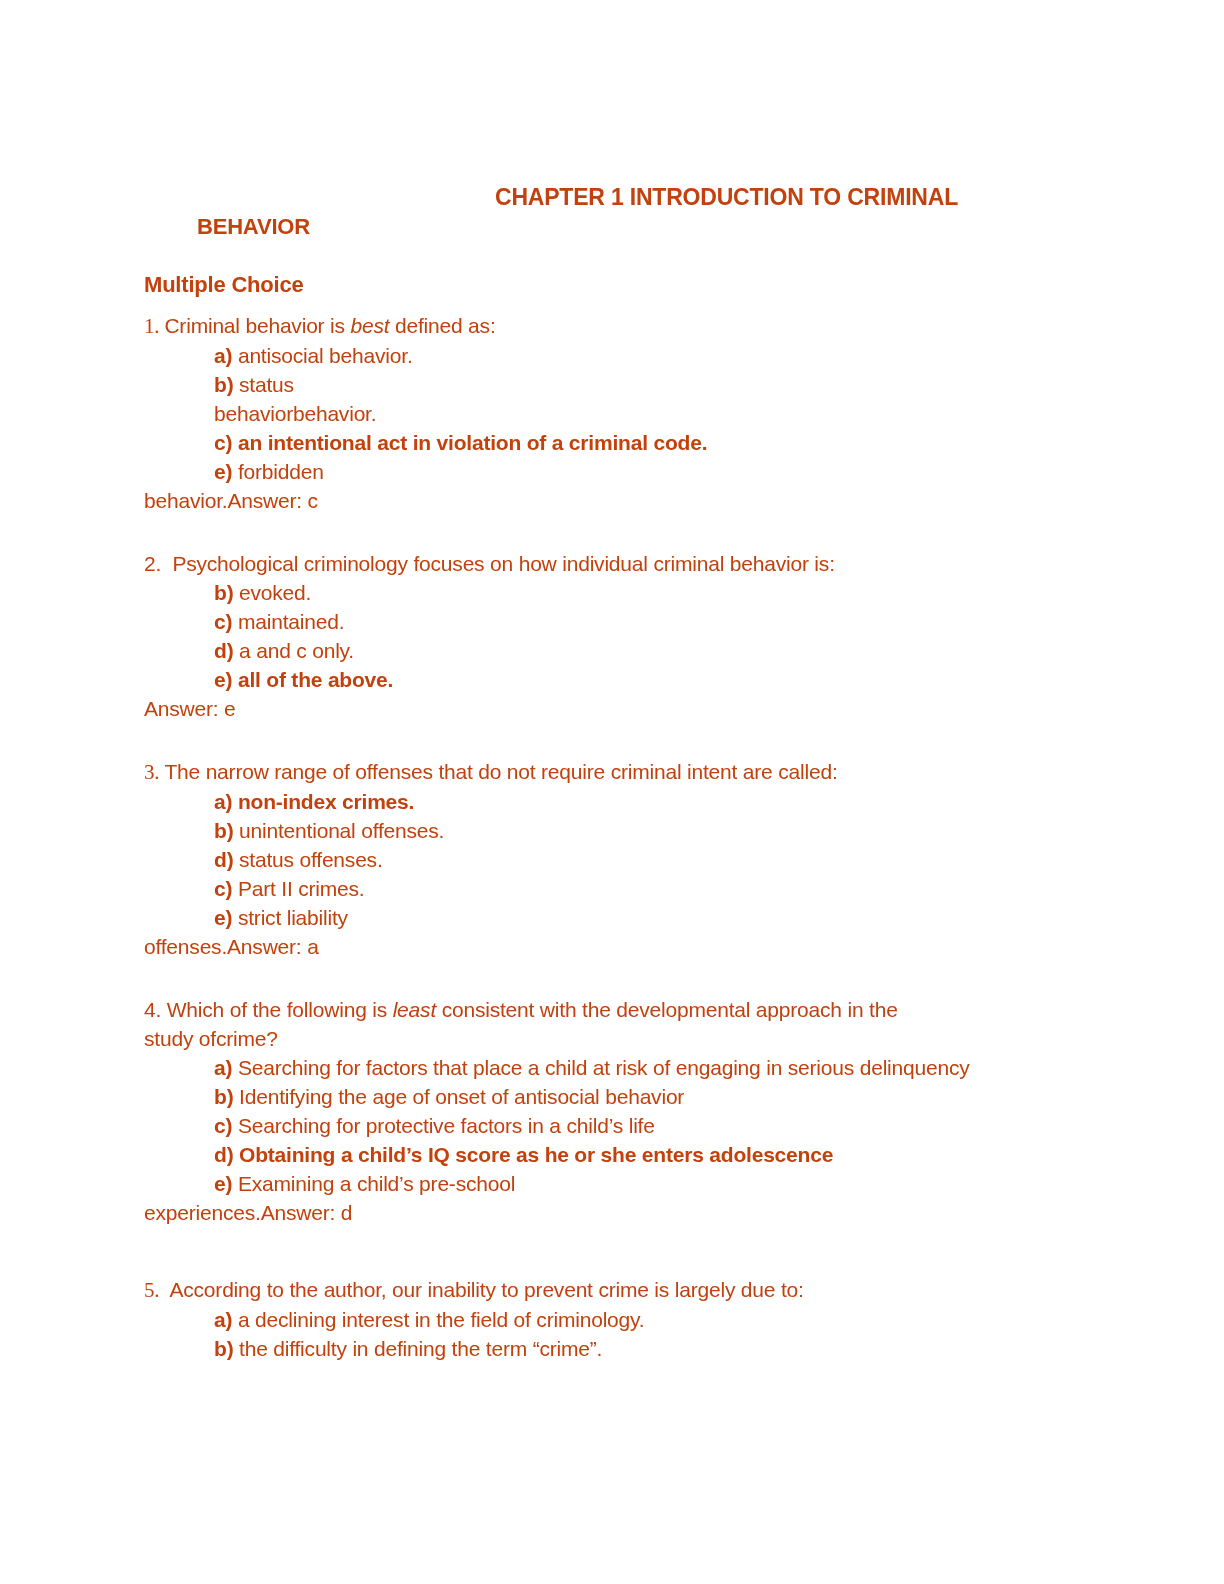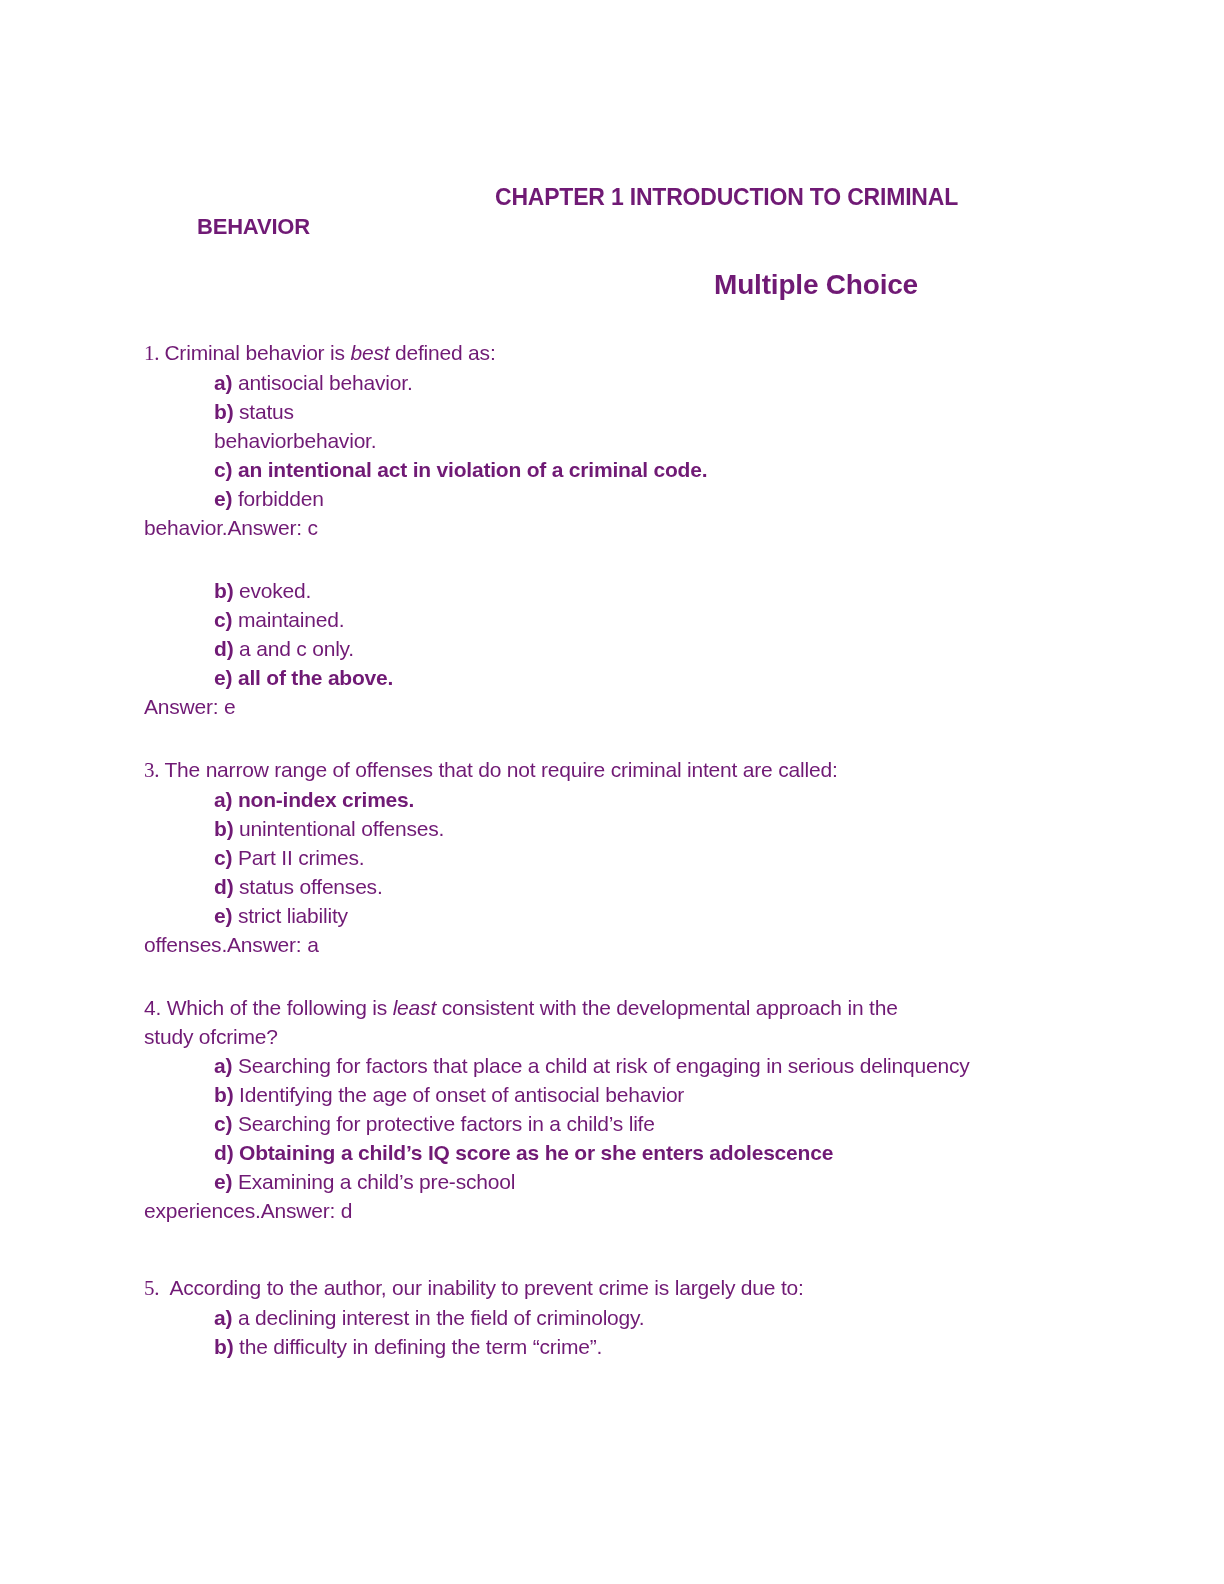--- a/index.html
+++ b/index.html
@@ -8,21 +8,21 @@
     background: #ffffff;
   }
   .page {
     position: relative;
     width: 1038px;
     height: 1584px;
     background: #ffffff;
     box-sizing: border-box;
     padding: 183px 120px 0 144px;
     font-family: "Liberation Sans", "DejaVu Sans", sans-serif;
-    color: #701a75;
+    color: #c2410c;
     font-size: 21px;
     letter-spacing: -0.2px;
     overflow: hidden;
   }
   .line {
     line-height: 29px;
     min-height: 29px;
     white-space: pre;
   }
   .indent-0 { padding-left: 0; }
@@ -33,23 +33,22 @@
     font-weight: 700;
     font-size: 23px;
   }
   .title-l2 {
     margin-left: 53px;
     font-weight: 700;
     font-size: 22px;
   }
   .section-heading {
     font-weight: 700;
-    font-size: 28px;
-    margin-bottom: 39px;
-    text-align: right;
+    font-size: 22px;
+    margin-bottom: 12px;
   }
   .question { margin-bottom: 34px; }
   .question:last-child { margin-bottom: 0; margin-top: 48px; }
   .b { font-weight: 700; }
   .i { font-style: italic; }
   .serif { font-family: "Liberation Serif", "DejaVu Serif", serif; }
 </style>
 </head>
 <body>
 
@@ -65,32 +64,33 @@
       <div class="question">
         <div class="line indent-0"><span class="serif">1. </span><span>Criminal behavior is </span><span class="i">best</span><span> defined as:</span></div>
         <div class="line indent-1"><span class="b">a)</span><span> antisocial behavior.</span></div>
         <div class="line indent-1"><span class="b">b)</span><span> status</span></div>
         <div class="line indent-1"><span>behaviorbehavior.</span></div>
         <div class="line indent-1"><span class="b">c) an intentional act in violation of a criminal code.</span></div>
         <div class="line indent-1"><span class="b">e)</span><span> forbidden</span></div>
         <div class="line indent-0"><span>behavior.Answer: c</span></div>
       </div>
       <div class="question">
+        <div class="line indent-0"><span>2.  Psychological criminology focuses on how individual criminal behavior is:</span></div>
         <div class="line indent-1"><span class="b">b)</span><span> evoked.</span></div>
         <div class="line indent-1"><span class="b">c)</span><span> maintained.</span></div>
         <div class="line indent-1"><span class="b">d)</span><span> a and c only.</span></div>
         <div class="line indent-1"><span class="b">e) all of the above.</span></div>
         <div class="line indent-0"><span>Answer: e</span></div>
       </div>
       <div class="question">
         <div class="line indent-0"><span class="serif">3. </span><span>The narrow range of offenses that do not require criminal intent are called:</span></div>
         <div class="line indent-1"><span class="b">a) non-index crimes.</span></div>
         <div class="line indent-1"><span class="b">b)</span><span> unintentional offenses.</span></div>
+        <div class="line indent-1"><span class="b">d)</span><span> status offenses.</span></div>
         <div class="line indent-1"><span class="b">c)</span><span> Part II crimes.</span></div>
-        <div class="line indent-1"><span class="b">d)</span><span> status offenses.</span></div>
         <div class="line indent-1"><span class="b">e)</span><span> strict liability</span></div>
         <div class="line indent-0"><span>offenses.Answer: a</span></div>
       </div>
       <div class="question">
         <div class="line indent-0"><span>4. Which of the following is </span><span class="i">least</span><span> consistent with the developmental approach in the</span></div>
         <div class="line indent-0"><span>study ofcrime?</span></div>
         <div class="line indent-1"><span class="b">a)</span><span> Searching for factors that place a child at risk of engaging in serious delinquency</span></div>
         <div class="line indent-1"><span class="b">b)</span><span> Identifying the age of onset of antisocial behavior</span></div>
         <div class="line indent-1"><span class="b">c)</span><span> Searching for protective factors in a child’s life</span></div>
         <div class="line indent-1"><span class="b">d) Obtaining a child’s IQ score as he or she enters adolescence</span></div>

